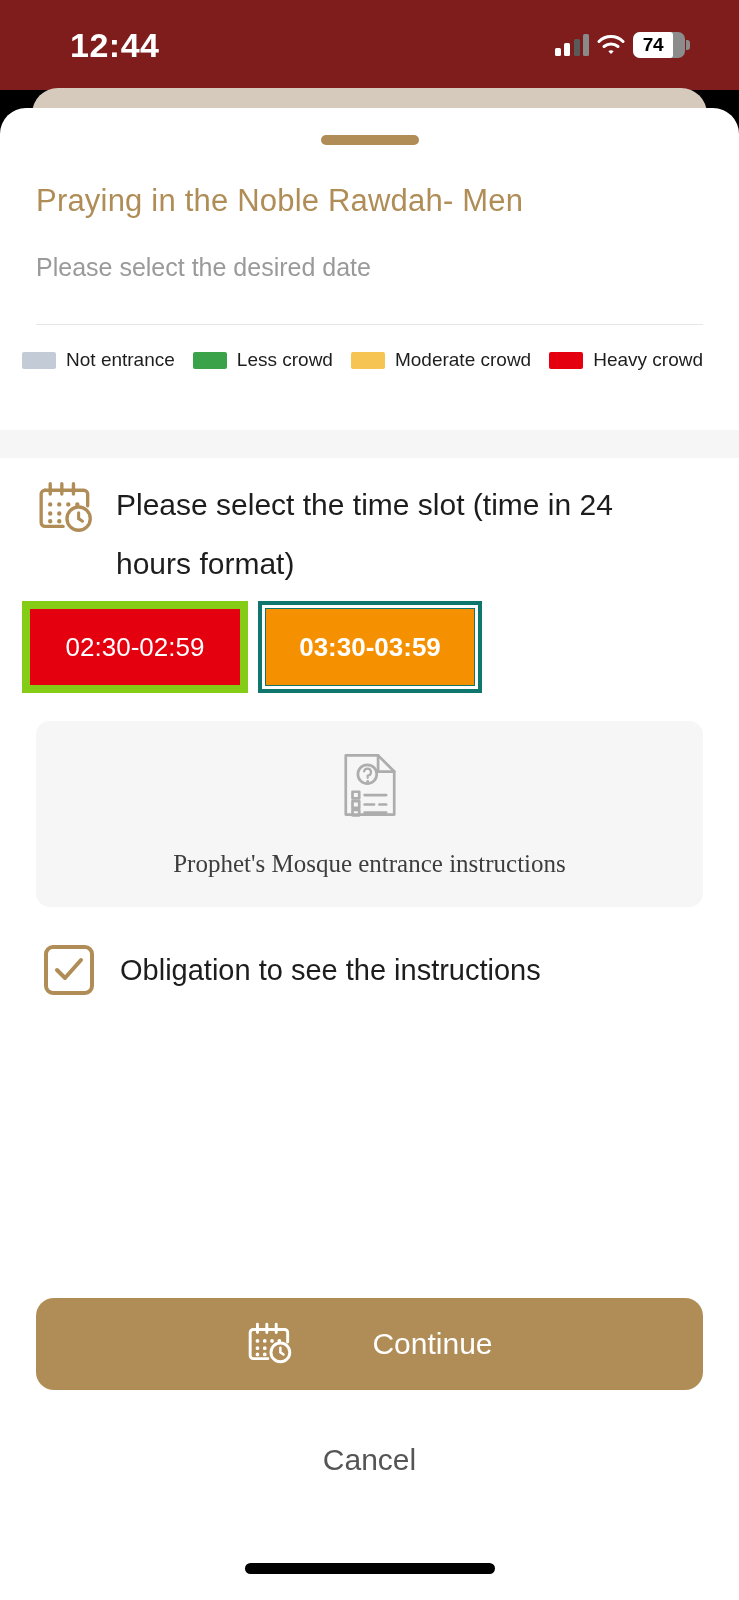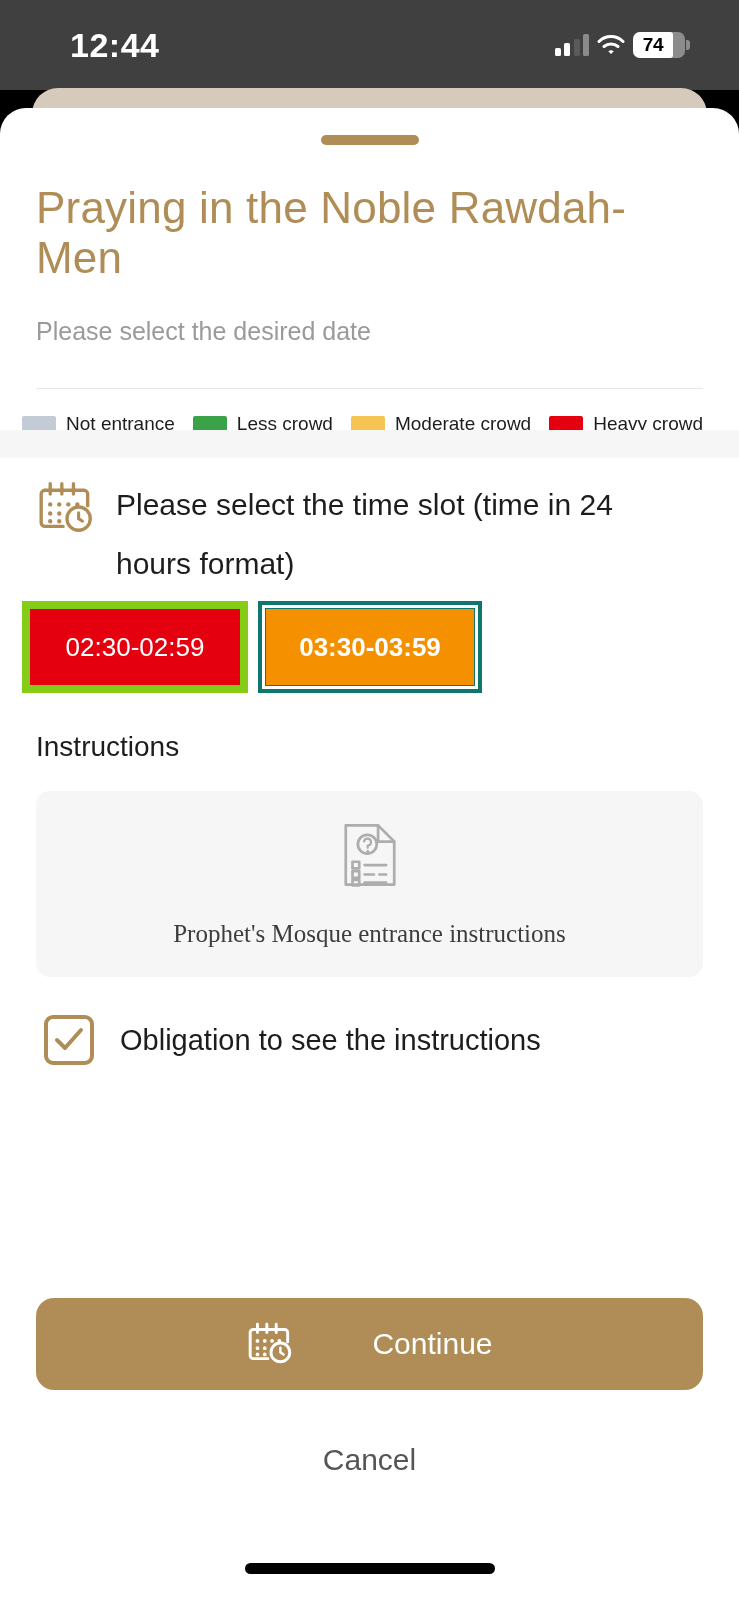--- a/index.html
+++ b/index.html
@@ -7,21 +7,21 @@
     width: 739px; height: 1600px;
     background: #000;
     font-family: "Liberation Sans", sans-serif;
     overflow: hidden;
   }
   .phone { position: relative; width: 739px; height: 1600px; background:#000; }
 
   
   .statusbar {
     position: absolute; top: 0; left: 0; right: 0; height: 90px;
-    background: #404040; color: #fff;
+    background: #7f1d1d; color: #fff;
     display: flex; align-items: center; justify-content: space-between;
     padding: 0 54px 0 70px;
   }
   .sb-time { font-size: 34px; font-weight: 600; letter-spacing: .5px; }
   .sb-right { display: flex; align-items: center; gap: 8px; }
   .signal { display: flex; align-items: flex-end; gap: 3.5px; height: 22px; }
   .signal i { display:block; width: 6px; background:#fff; border-radius:1.5px; }
   .signal i.b1 { height: 8px; }
   .signal i.b2 { height: 13px; }
   .signal i.b3 { height: 17px; background:#5a5a5a; }
@@ -54,21 +54,21 @@
   }
   .grabber {
     width: 98px; height: 10px; border-radius: 6px;
     background: #b08d57; margin: 27px auto 0;
   }
 
   
   .header { padding: 0 36px; }
   .title {
     margin-top: 38px;
-    font-size: 44px; color: #b08d57; font-weight: 400; letter-spacing: .2px;
+    font-size: 31px; color: #b08d57; font-weight: 400; letter-spacing: .2px;
   }
   .subtitle {
     margin-top: 34px;
     font-size: 25px; color: #9a9a9a; font-weight: 400;
   }
   .hr { margin-top: 42px; height: 1px; background: #e6e6e6; }
 
   
   .legend {
     display: flex; align-items: center; justify-content: flex-end;
@@ -233,21 +233,20 @@
           </svg>
         </span>
         <div class="slot-head-text">Please select the time slot (time in 24 hours format)</div>
       </div>
 
       <div class="slots">
         <button class="slot heavy">02:30-02:59</button>
         <button class="slot selected">03:30-03:59</button>
       </div>
 
-      <div class="section-title">Instructions</div>
 
       <div class="instr-card">
         <span>
           <svg width="60" height="70" viewBox="0 0 44 52" fill="none" stroke="#adadad" stroke-width="2" stroke-linecap="round" stroke-linejoin="round">
             <path d="M4 4h24l12 12v32H4z"></path>
             <path d="M28 4v12h12"></path>
             <circle cx="20" cy="18" r="7"></circle>
             <path d="M17.6 15.8a2.6 2.6 0 1 1 2.7 3.2v1.6" stroke-width="1.7"></path>
             <path d="M20.3 23.3h.01" stroke-width="2"></path>
             <rect x="9" y="31" width="5" height="5"></rect>

